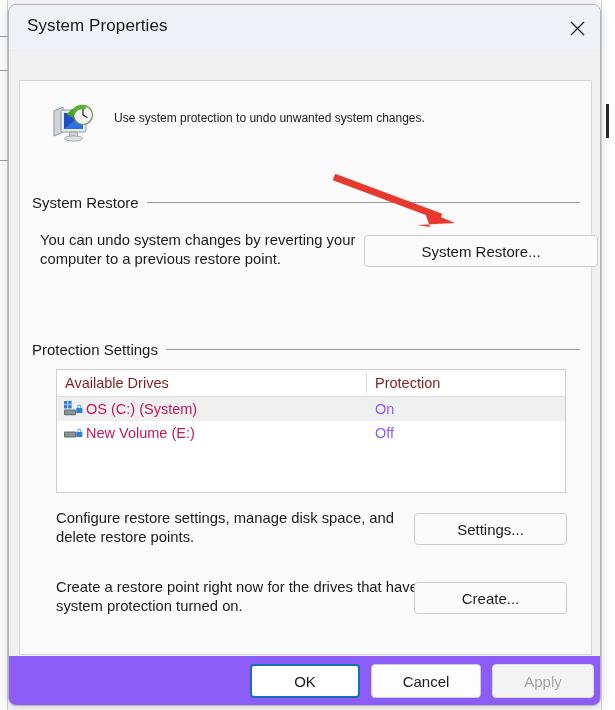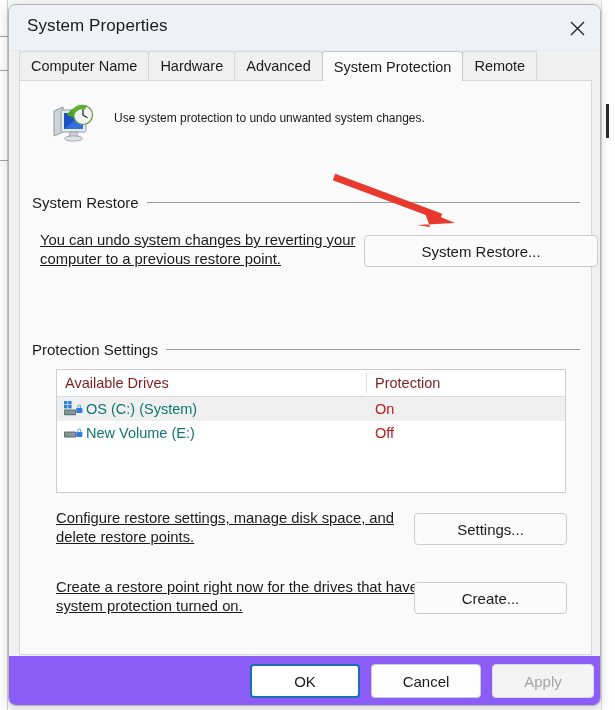--- a/index.html
+++ b/index.html
@@ -137,21 +137,20 @@
   }
 
   #sysrestore-group { left: 12px; top: 113px; width: 548px; }
   #protsettings-group { left: 12px; top: 260px; width: 548px; }
 
   
   .desc {
     position: absolute;
     font-size: 14.8px; color: #1b1b1b;
     line-height: 19px;
-    text-decoration: underline;
   }
   #sysrestore-desc { left: 20px; top: 150px; width: 330px; }
   #configure-desc  { left: 36px; top: 428px; width: 370px; }
   #create-desc     { left: 36px; top: 497px; width: 380px; }
 
   
   .btn {
     position: absolute;
     display: flex; align-items: center; justify-content: center;
     background: #fbfbfb;
@@ -198,24 +197,24 @@
   }
   .drive-row.selected { background: #efefef; }
   .drive-cell-name {
     width: 310px;
     display: flex; align-items: center;
     padding-left: 6px;
     gap: 3px;
   }
   .drive-cell-prot {
     flex: 1;
-    font-size: 14.5px; color: #b91c1c;
+    font-size: 14.5px; color: #8b5cf6;
     padding-left: 8px;
   }
-  .drive-label { font-size: 14.5px; color: #0f766e; white-space: nowrap; }
+  .drive-label { font-size: 14.5px; color: #be185d; white-space: nowrap; }
   .drive-icon { width: 20px; height: 18px; flex: none; display: block; }
 
   
   #footer {
     position: absolute;
     left: 0; top: 651px;
     width: 593px; height: 51px;
     background: #8b5cf6;
   }
   .footer-btn {
@@ -268,37 +267,20 @@
 
     <div id="titlebar">
       <div id="title-text">System Properties</div>
       <div id="close-button">
         <svg width="17" height="17" viewBox="0 0 17 17" aria-hidden="true">
           <path d="M2 2 L15 15 M15 2 L2 15" stroke="#202020" stroke-width="1.3" fill="none"></path>
         </svg>
       </div>
     </div>
 
-    <div id="tabstrip">
-      <div class="tab">
-        <span>Computer Name</span>
-      </div>
-      <div class="tab">
-        <span>Hardware</span>
-      </div>
-      <div class="tab">
-        <span>Advanced</span>
-      </div>
-      <div class="tab selected">
-        <span>System Protection</span>
-      </div>
-      <div class="tab">
-        <span>Remote</span>
-      </div>
-    </div>
 
     <div id="tabpanel">
 
       <div id="protection-header">
         <svg id="restore-icon" viewBox="0 0 46 46" aria-hidden="true">
 
           <path d="M4 10 L13 6 L13 31 L4 35 Z" fill="#cfd4d8" stroke="#8e9aa3" stroke-width="1"></path>
 
           <rect x="11" y="9" width="25" height="22" rx="1.5" fill="#e7eaed" stroke="#8e9aa3" stroke-width="1"></rect>
 

